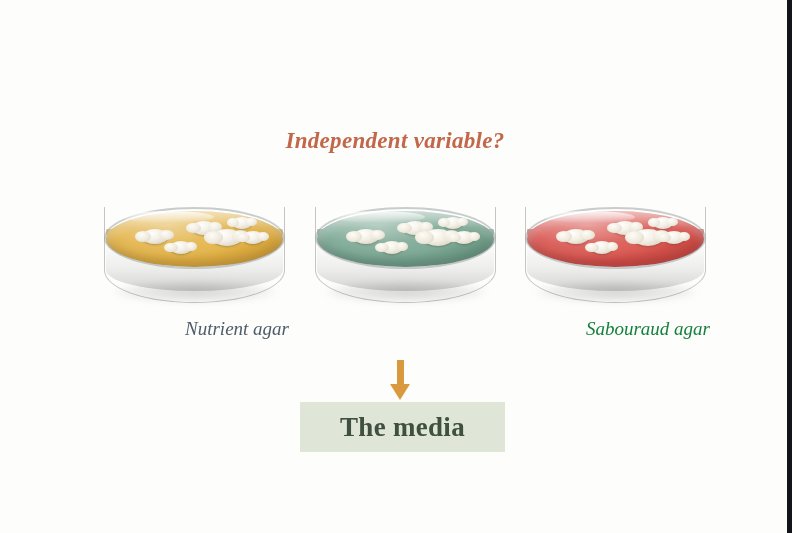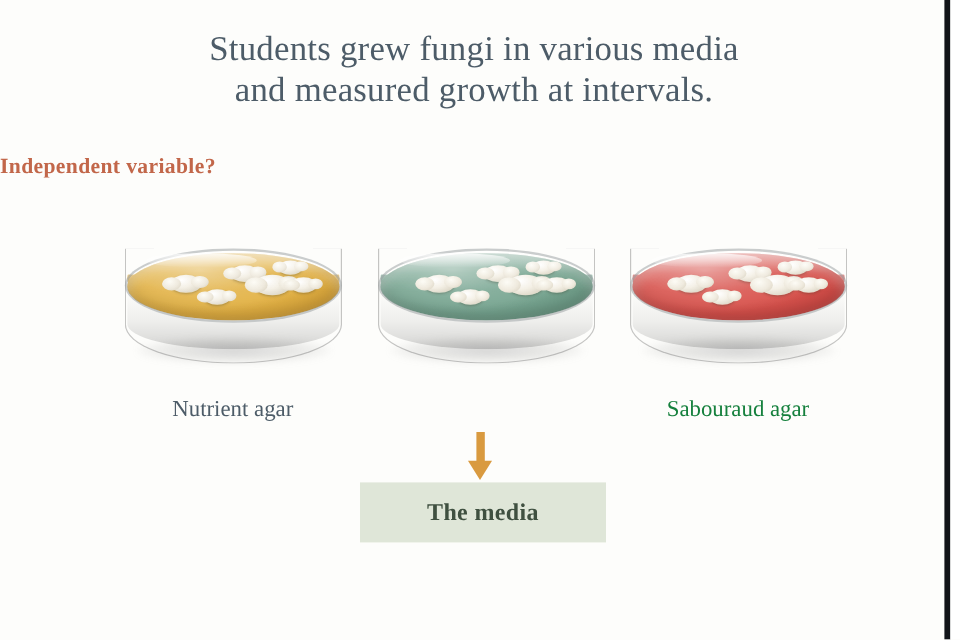--- a/index.html
+++ b/index.html
@@ -55,24 +55,26 @@
     line-height: 34px;
     letter-spacing: 0.2px;
     white-space: nowrap;
   }
 
   .question {
     position: absolute;
     left: 0;
     top: 128px;
     width: 790px;
+    text-align: center;
     color: #c2674a;
-    font-size: 18px;
+    font-size: 23px;
     font-weight: bold;
     letter-spacing: 0.3px;
+    font-style: italic;
   }
 
   
   .dish-row {
     position: absolute;
     left: 0;
     top: 200px;
     width: 790px;
     height: 155px;
   }
@@ -207,26 +209,27 @@
     width: 62%; height: 74%;
   }
   .colony::after {
     right: -24%; top: 6%;
     width: 58%; height: 70%;
   }
 
   .dish-label {
     position: absolute;
     left: 0;
-    top: 131px;
+    top: 118px;
     width: 190px;
-    text-align: center;
+    text-align: right;
     color: #4d5c68;
     font-size: 19px;
     white-space: nowrap;
+    font-style: italic;
   }
 
   
   .arrow {
     position: absolute;
     left: 390px;
     top: 360px;
     width: 20px;
     height: 40px;
   }
@@ -256,34 +259,30 @@
     top: 402px;
     width: 205px;
     height: 50px;
     background: #dfe6d8;
     display: flex;
     align-items: center;
     justify-content: center;
   }
   .answer-text {
     color: #3f5040;
-    font-size: 20px;
+    font-size: 27px;
     font-weight: bold;
     letter-spacing: 0.3px;
   }
 </style>
 </head>
 <body style="background: rgb(253, 253, 251);">
 
 <div id="stage" style="background: rgb(253, 253, 251);">
 
-  <div class="prompt-block">
-    <div class="prompt-line" style="color: rgb(77, 92, 104);">Students grew fungi in various media</div>
-    <div class="prompt-line" style="color: rgb(77, 92, 104);">and measured growth at intervals.</div>
-  </div>
 
   <div class="question" style="color: rgb(194, 103, 74);">Independent variable?</div>
 
   <div class="dish-row">
 
     <div class="dish-cell c0">
       <div class="dish-wrap">
         <div class="dish-shadow"></div>
         <div class="dish-wall">
           <div class="dish-wall-fill" style="background: linear-gradient(rgb(227, 179, 71) 0%, rgb(200, 146, 44) 100%);"></div>

